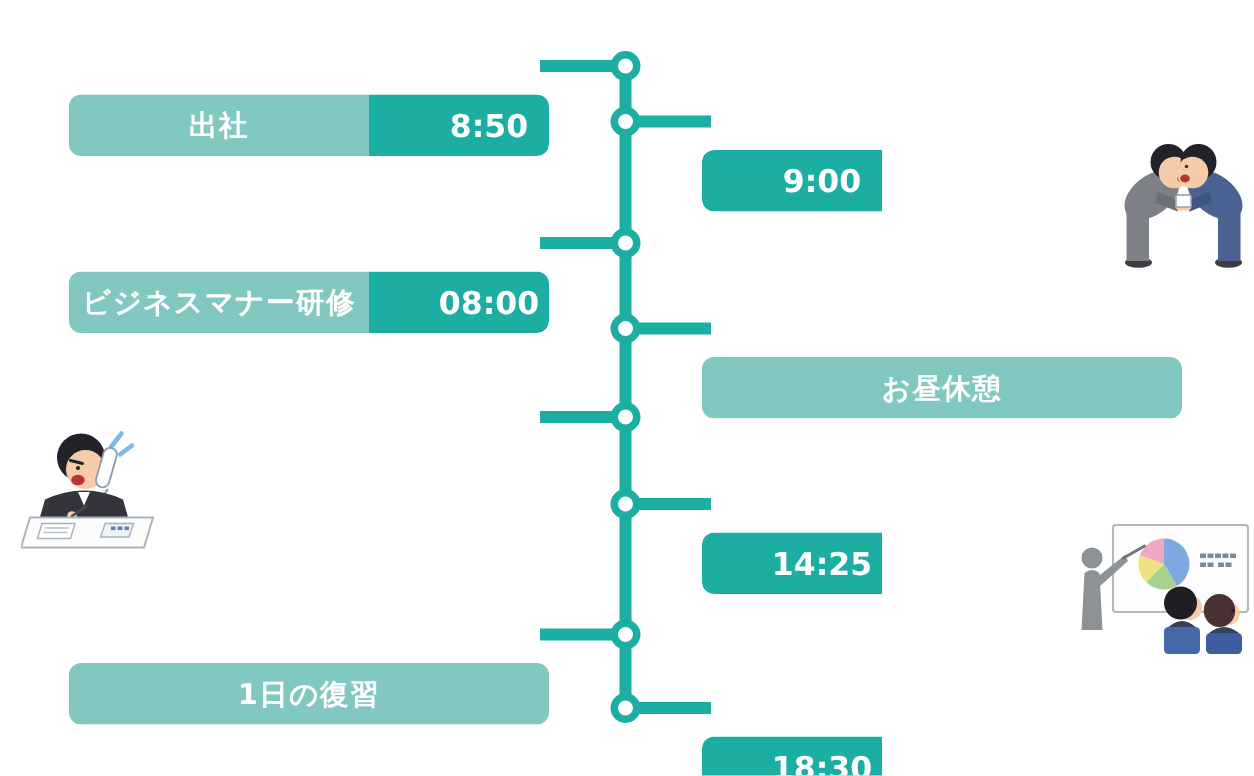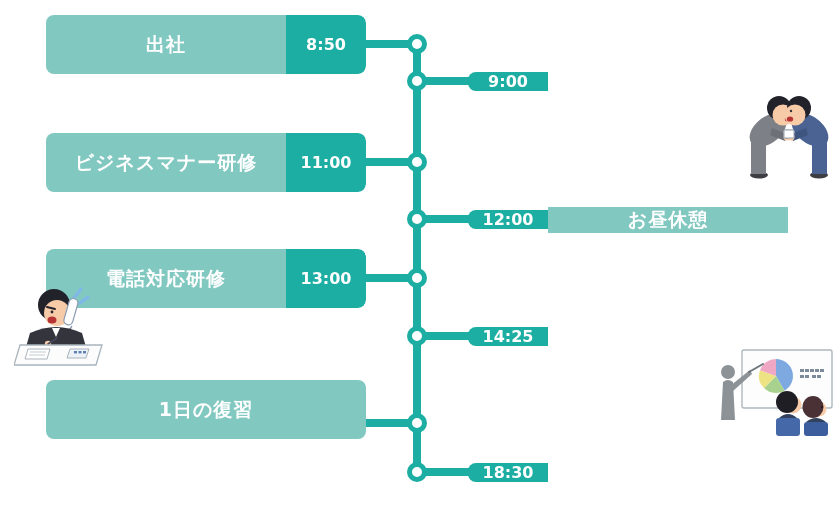--- a/index.html
+++ b/index.html
@@ -27,34 +27,34 @@
   }
   .connector.from-left{left:360px;width:57px;}
   .connector.from-right{left:417px;width:57px;}
   .node{
     position:absolute;left:407px;width:10px;height:10px;
     border:5px solid var(--line);border-radius:50%;
     background:#fff;z-index:3;
   }
   
   .bar{
-    position:absolute;width:320px;height:59px;
-    display:flex;border-radius:8px;overflow:hidden;z-index:2;
+    position:absolute;width:320px;height:41px;
+    display:flex;border-radius:8px;overflow:hidden;z-index:2;margin-top:48px;
   }
   .bar.left{left:46px;}
-  .bar.right{left:468px;align-items:center;}
+  .bar.right{left:468px;}
   .bar .label{
     flex:1;background:var(--bar-light);
     display:flex;align-items:center;justify-content:center;
     color:var(--text);font-size:19px;font-weight:bold;letter-spacing:1px;
   }
   .bar .time{
     width:80px;background:var(--bar-dark);
     display:flex;align-items:center;justify-content:center;
-    color:var(--text);font-size:16px;font-weight:bold;
+    color:var(--text);font-size:21px;font-weight:bold;padding-left:40px;
   }
   .illus{position:absolute;z-index:5;}
   #illus-bowing{left:742px;top:88px;}
   #illus-phone{left:14px;top:283px;}
   #illus-present{left:716px;top:348px;}
 </style>
 </head>
 <body>
 
 <div class="canvas">
@@ -83,38 +83,33 @@
     <div class="label">出社</div>
     <div class="time" style="border-radius:0 8px 8px 0">8:50</div>
   </div>
 
   <div class="bar right" style="top:52px">
     <div class="time" style="border-radius:8px 0 0 8px">9:00</div>
   </div>
 
   <div class="bar left" style="top:133px">
     <div class="label">ビジネスマナー研修</div>
-    <div class="time" style="border-radius:0 8px 8px 0">11:00</div>
+    <div class="time" style="border-radius:0 8px 8px 0">08:00</div>
   </div>
 
   <div class="bar right" style="top:190px">
-    <div class="time" style="border-radius:8px 0 0 8px">12:00</div>
     <div class="label">お昼休憩</div>
   </div>
 
-  <div class="bar left" style="top:249px">
-    <div class="label">電話対応研修</div>
-    <div class="time" style="border-radius:0 8px 8px 0">13:00</div>
-  </div>
 
   <div class="bar right" style="top:307px">
     <div class="time" style="border-radius:8px 0 0 8px">14:25</div>
   </div>
 
-  <div class="bar left" style="top:380px">
+  <div class="bar left" style="top:394px">
     <div class="label">1日の復習</div>
   </div>
 
   <div class="bar right" style="top:443px">
     <div class="time" style="border-radius:8px 0 0 8px">18:30</div>
   </div>
 
   <svg id="illus-bowing" class="illus" width="94" height="92" viewBox="0 0 94 92">
     <g>
       <ellipse cx="17" cy="87" rx="9" ry="3.5" fill="#3d3d42"></ellipse>

